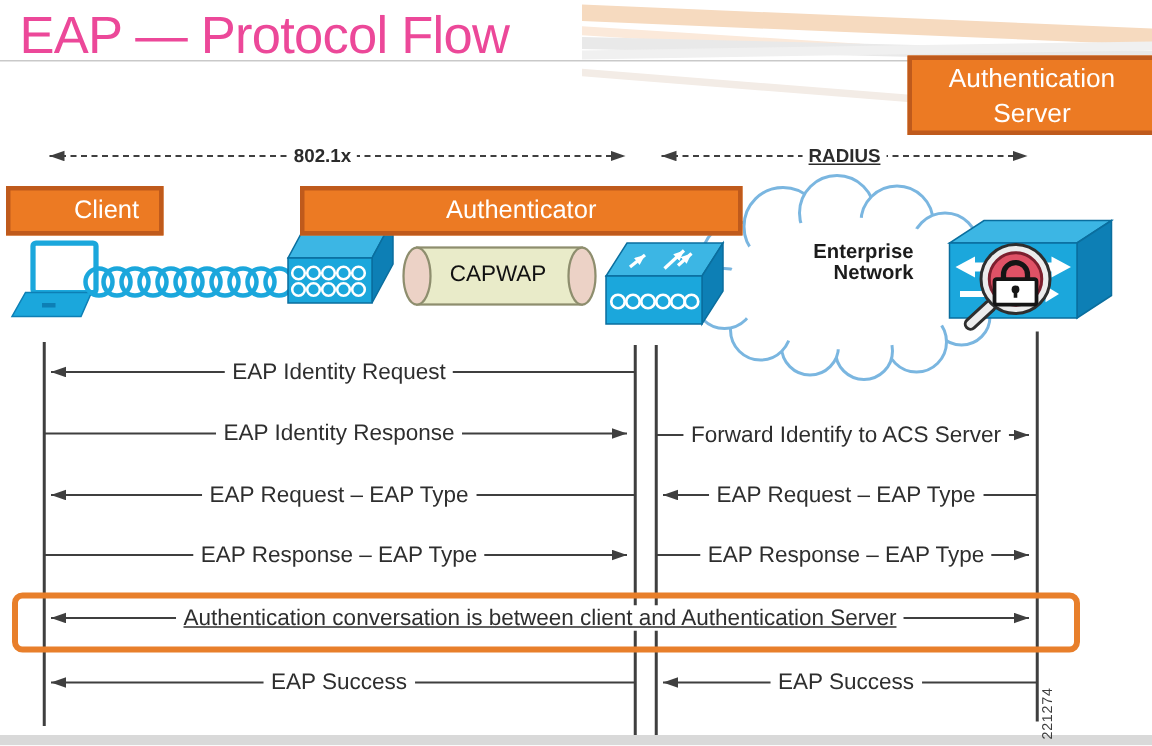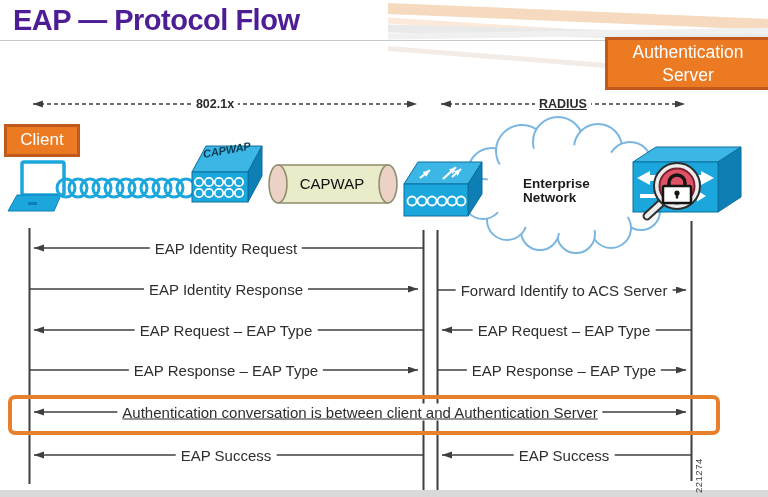--- a/index.html
+++ b/index.html
@@ -8,44 +8,44 @@
 
   
   .decor { position:absolute; left:388px; top:0; width:380px; height:105px; overflow:hidden; z-index:0; }
   .decor .s { position:absolute; left:-24px; width:440px; transform-origin:left center; }
   .s1 { top:2px;  height:11px; background:#f6dabf; transform:rotate(2.4deg); }
   .s2 { top:16px; height:6px;  background:#fbe9da; transform:rotate(3.6deg); }
   .s3 { top:24px; height:8px;  background:#e9e9e9; transform:rotate(1.4deg); }
   .s4 { top:34px; height:6px;  background:#f0f0f0; transform:rotate(-0.9deg); }
   .s5 { top:44px; height:5px;  background:#f3ece6; transform:rotate(4.5deg); }
 
-  .title { position:absolute; left:13px; top:4px; font-size:29px; font-weight:bold;
-           color:#4c1d95; letter-spacing:-0.5px; z-index:2; }
+  .title { position:absolute; left:13px; top:4px; font-size:35px; font-weight:normal;
+           color:#ec4899; letter-spacing:-0.5px; z-index:2; }
   .rule  { position:absolute; left:0; top:40px; width:768px; height:1px; background:#c9c9c9; z-index:0; }
 
   svg.layer { position:absolute; left:0; top:0; z-index:1; }
 
   .obox { position:absolute; background:#ec7a23; border:3px solid #bf5a1c; color:#fff;
           display:flex; align-items:center; justify-content:center; text-align:center;
           font-size:17px; line-height:1.3; z-index:3; }
-  .obox.client        { left:4px;   top:124px; width:70px;  height:27px; }
+  .obox.client        { left:4px;   top:124px; width:70px;  height:27px;padding-left:29px; }
   .obox.authenticator { left:200px; top:124px; width:289px; height:27px; }
   .obox.authserver    { left:605px; top:37px;  width:152px; height:47px; font-size:17.5px; padding:0 4px; }
 
   .lbl { position:absolute; transform:translate(-50%,-50%); white-space:nowrap;
          background:#fff; padding:0 5px; font-size:15px; color:#2e2e2e; z-index:2; }
   .span-lbl { font-size:12.5px; font-weight:bold; padding:0 4px; color:#2b2b2b; }
 
   .tunnel-lbl { position:absolute; left:332px; top:183px; transform:translate(-50%,-50%);
                 font-size:15px; color:#111; z-index:2; }
   .ap-lbl { position:absolute; left:203px; top:148px; transform:rotate(-10deg);
             transform-origin:left center; font-size:11px; font-weight:bold; font-style:italic;
             color:#0d3a52; z-index:2; }
-  .cloud-lbl { position:absolute; left:566px; top:191px; transform:translate(-50%,-50%);
-               width:86px; text-align:left; font-size:13.5px; font-weight:bold;
+  .cloud-lbl { position:absolute; left:566px; top:175px; transform:translate(-50%,-50%);
+               width:86px; text-align:right; font-size:13.5px; font-weight:bold;
                line-height:14px; color:#1c1c1c; z-index:2; }
 
   .hl { position:absolute; left:8px; top:395px; width:704px; height:32px;
         border:4px solid #e87f2b; border-radius:7px; z-index:2; background:transparent; }
 
   .fig-id { position:absolute; left:693px; top:437px; height:56px; writing-mode:vertical-rl;
             transform:rotate(180deg); font-size:9.5px; color:#3c3c3c; letter-spacing:0.5px; z-index:2; }
 
   .bottom-bar { position:absolute; left:0; top:490px; width:768px; height:7px;
                 background:#d9d9d9; z-index:0; }
@@ -194,20 +194,21 @@
       <line x1="34" y1="412" x2="686" y2="412" marker-start="url(#ah)" marker-end="url(#ah)"></line>
       <line x1="423" y1="455" x2="34" y2="455" marker-end="url(#ah)"></line>
       <line x1="691" y1="455" x2="442" y2="455" marker-end="url(#ah)"></line>
     </g>
   </svg>
 
   <div class="lbl span-lbl" style="left:215px; top:104px;">802.1x</div>
   <div class="lbl span-lbl" style="left:563px; top:104px;text-decoration:underline;">RADIUS</div>
 
   <div class="obox client">Client</div>
+  <div class="obox authenticator">Authenticator</div>
   <div class="obox authserver">Authentication Server</div>
 
   <div class="ap-lbl">CAPWAP</div>
   <div class="tunnel-lbl">CAPWAP</div>
   <div class="cloud-lbl">Enterprise Network</div>
 
   <div class="lbl" style="left:226px; top:248px;">EAP Identity Request</div>
   <div class="lbl" style="left:564px; top:290px;">Forward Identify to ACS Server</div>
   <div class="lbl" style="left:226px; top:289px;">EAP Identity Response</div>
   <div class="lbl" style="left:226px; top:330px;">EAP Request – EAP Type</div>

